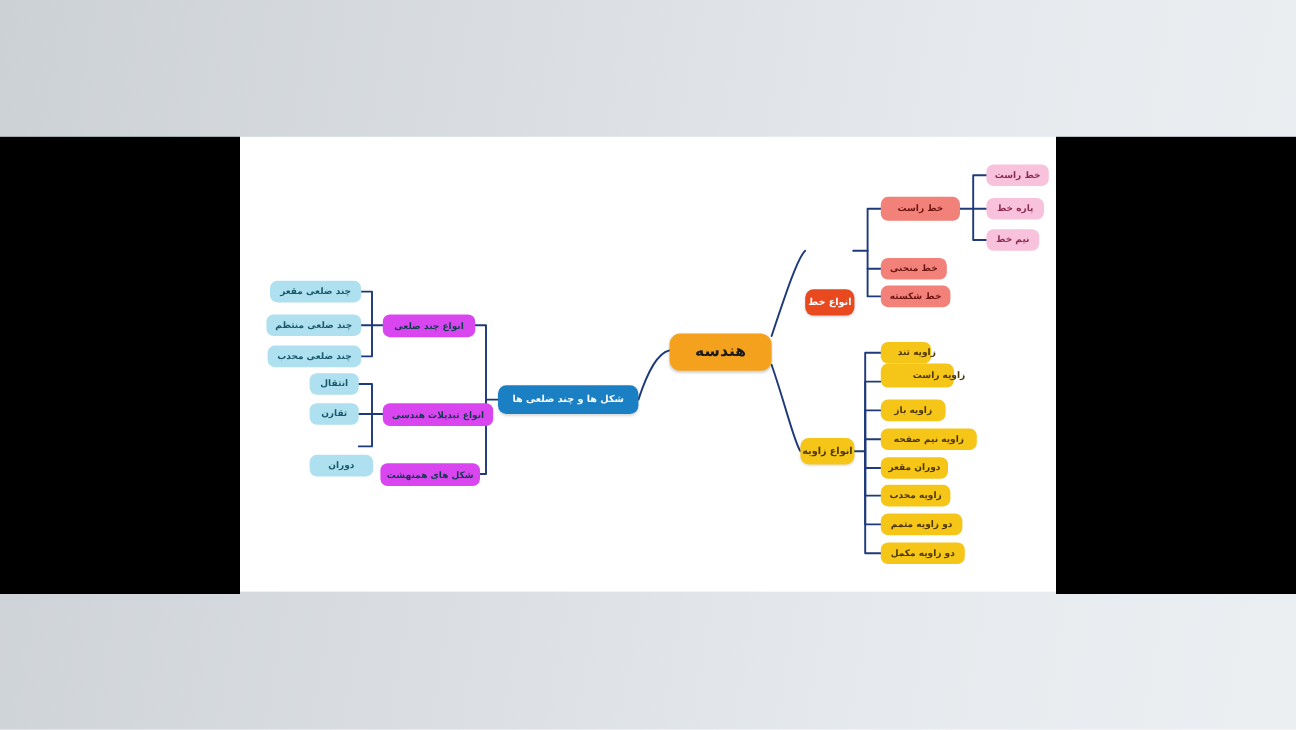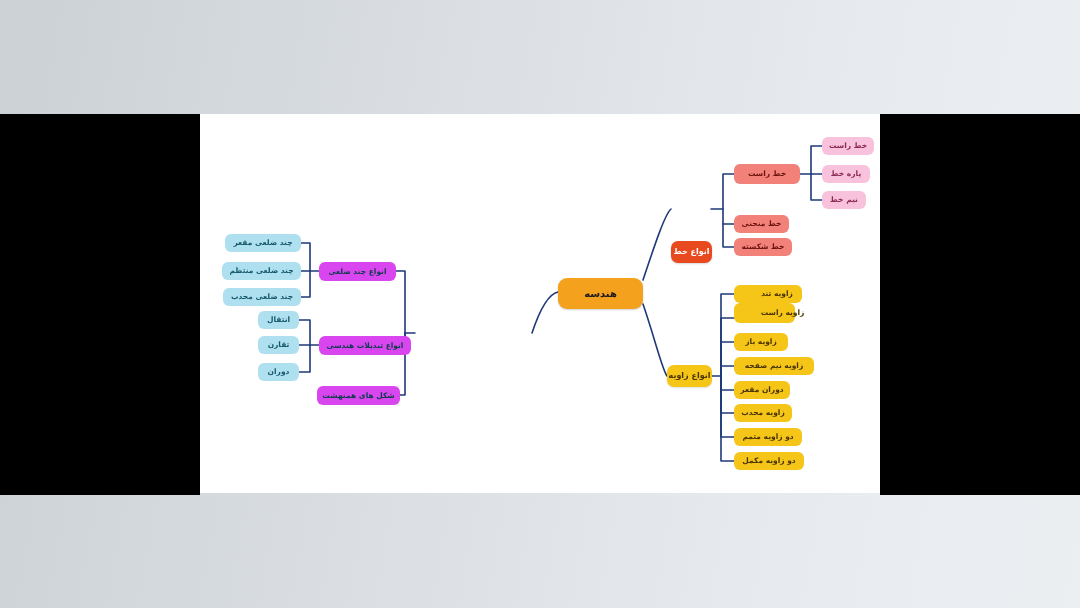--- a/index.html
+++ b/index.html
@@ -32,21 +32,21 @@
     text-align:center;
     white-space:nowrap;
     line-height:1;
     letter-spacing:0px;
     z-index:4;
   }
 
   
   .n-root{
     background:#F4A11E;color:#1b1b1b;
-    font-size:10px;font-weight:bold;border-radius:9px;
+    font-size:13px;font-weight:bold;border-radius:9px;
     box-shadow:0 1px 2px rgba(0,0,0,.18);
   }
   .n-red{
     background:#E8491F;color:#ffffff;
     font-size:8px;font-weight:bold;border-radius:7px;
     box-shadow:0 1px 2px rgba(0,0,0,.16);
     margin-top:44px;
   }
   .n-pink-dark{
     background:#F2817A;color:#6d1410;
@@ -136,36 +136,37 @@
     <div class="node n-pink-dark" style="left:534px;top:50px;width:66px;height:20px;">خط راست</div>
     <div class="node n-pink-dark" style="left:534px;top:101px;width:55px;height:18px;">خط منحنی</div>
     <div class="node n-pink-dark" style="left:534px;top:124px;width:58px;height:18px;">خط شکسته</div>
 
     <div class="node n-pink" style="left:622px;top:23px;width:52px;height:18px;">خط راست</div>
     <div class="node n-pink" style="left:622px;top:51px;width:48px;height:18px;">پاره خط</div>
     <div class="node n-pink" style="left:622px;top:77px;width:44px;height:18px;">نیم خط</div>
 
     <div class="node n-yellow-main" style="left:467px;top:251px;width:45px;height:22px;">انواع زاویه</div>
 
-    <div class="node n-yellow" style="left:534px;top:171px;width:68px;height:18px;padding-left:18px;">زاویه تند</div>
+    <div class="node n-yellow" style="left:534px;top:171px;width:42px;height:18px;padding-left:18px;">زاویه تند</div>
     <div class="node n-yellow" style="left:534px;top:189px;width:61px;height:20px;padding-left:36px;">زاویه راست</div>
     <div class="node n-yellow" style="left:534px;top:219px;width:54px;height:18px;">زاویه باز</div>
     <div class="node n-yellow" style="left:534px;top:243px;width:80px;height:18px;">زاویه نیم صفحه</div>
     <div class="node n-yellow" style="left:534px;top:267px;width:56px;height:18px;">دوران مقعر</div>
     <div class="node n-yellow" style="left:534px;top:290px;width:58px;height:18px;">زاویه محدب</div>
     <div class="node n-yellow" style="left:534px;top:314px;width:68px;height:18px;">دو زاویه متمم</div>
     <div class="node n-yellow" style="left:534px;top:338px;width:70px;height:18px;">دو زاویه مکمل</div>
 
+    <div class="node n-blue-deep" style="left:215px;top:207px;width:117px;height:24px;">شکل ها و چند ضلعی ها</div>
 
     <div class="node n-cyan" style="left:119px;top:148px;width:77px;height:19px;">انواع چند ضلعی</div>
     <div class="node n-cyan" style="left:119px;top:222px;width:92px;height:19px;">انواع تبدیلات هندسی</div>
     <div class="node n-cyan" style="left:117px;top:272px;width:83px;height:19px;">شکل های همنهشت</div>
 
     <div class="node n-lightblue" style="left:25px;top:120px;width:76px;height:18px;">چند ضلعی مقعر</div>
     <div class="node n-lightblue" style="left:22px;top:148px;width:79px;height:18px;">چند ضلعی منتظم</div>
     <div class="node n-lightblue" style="left:23px;top:174px;width:78px;height:18px;">چند ضلعی محدب</div>
 
     <div class="node n-lightblue" style="left:58px;top:197px;width:41px;height:18px;">انتقال</div>
     <div class="node n-lightblue" style="left:58px;top:222px;width:41px;height:18px;">تقارن</div>
-    <div class="node n-lightblue" style="left:58px;top:249px;width:41px;height:18px;">دوران</div>
+    <div class="node n-lightblue" style="left:58px;top:265px;width:53px;height:18px;">دوران</div>
 
   </div>
 </div>
 
 </body></html>

